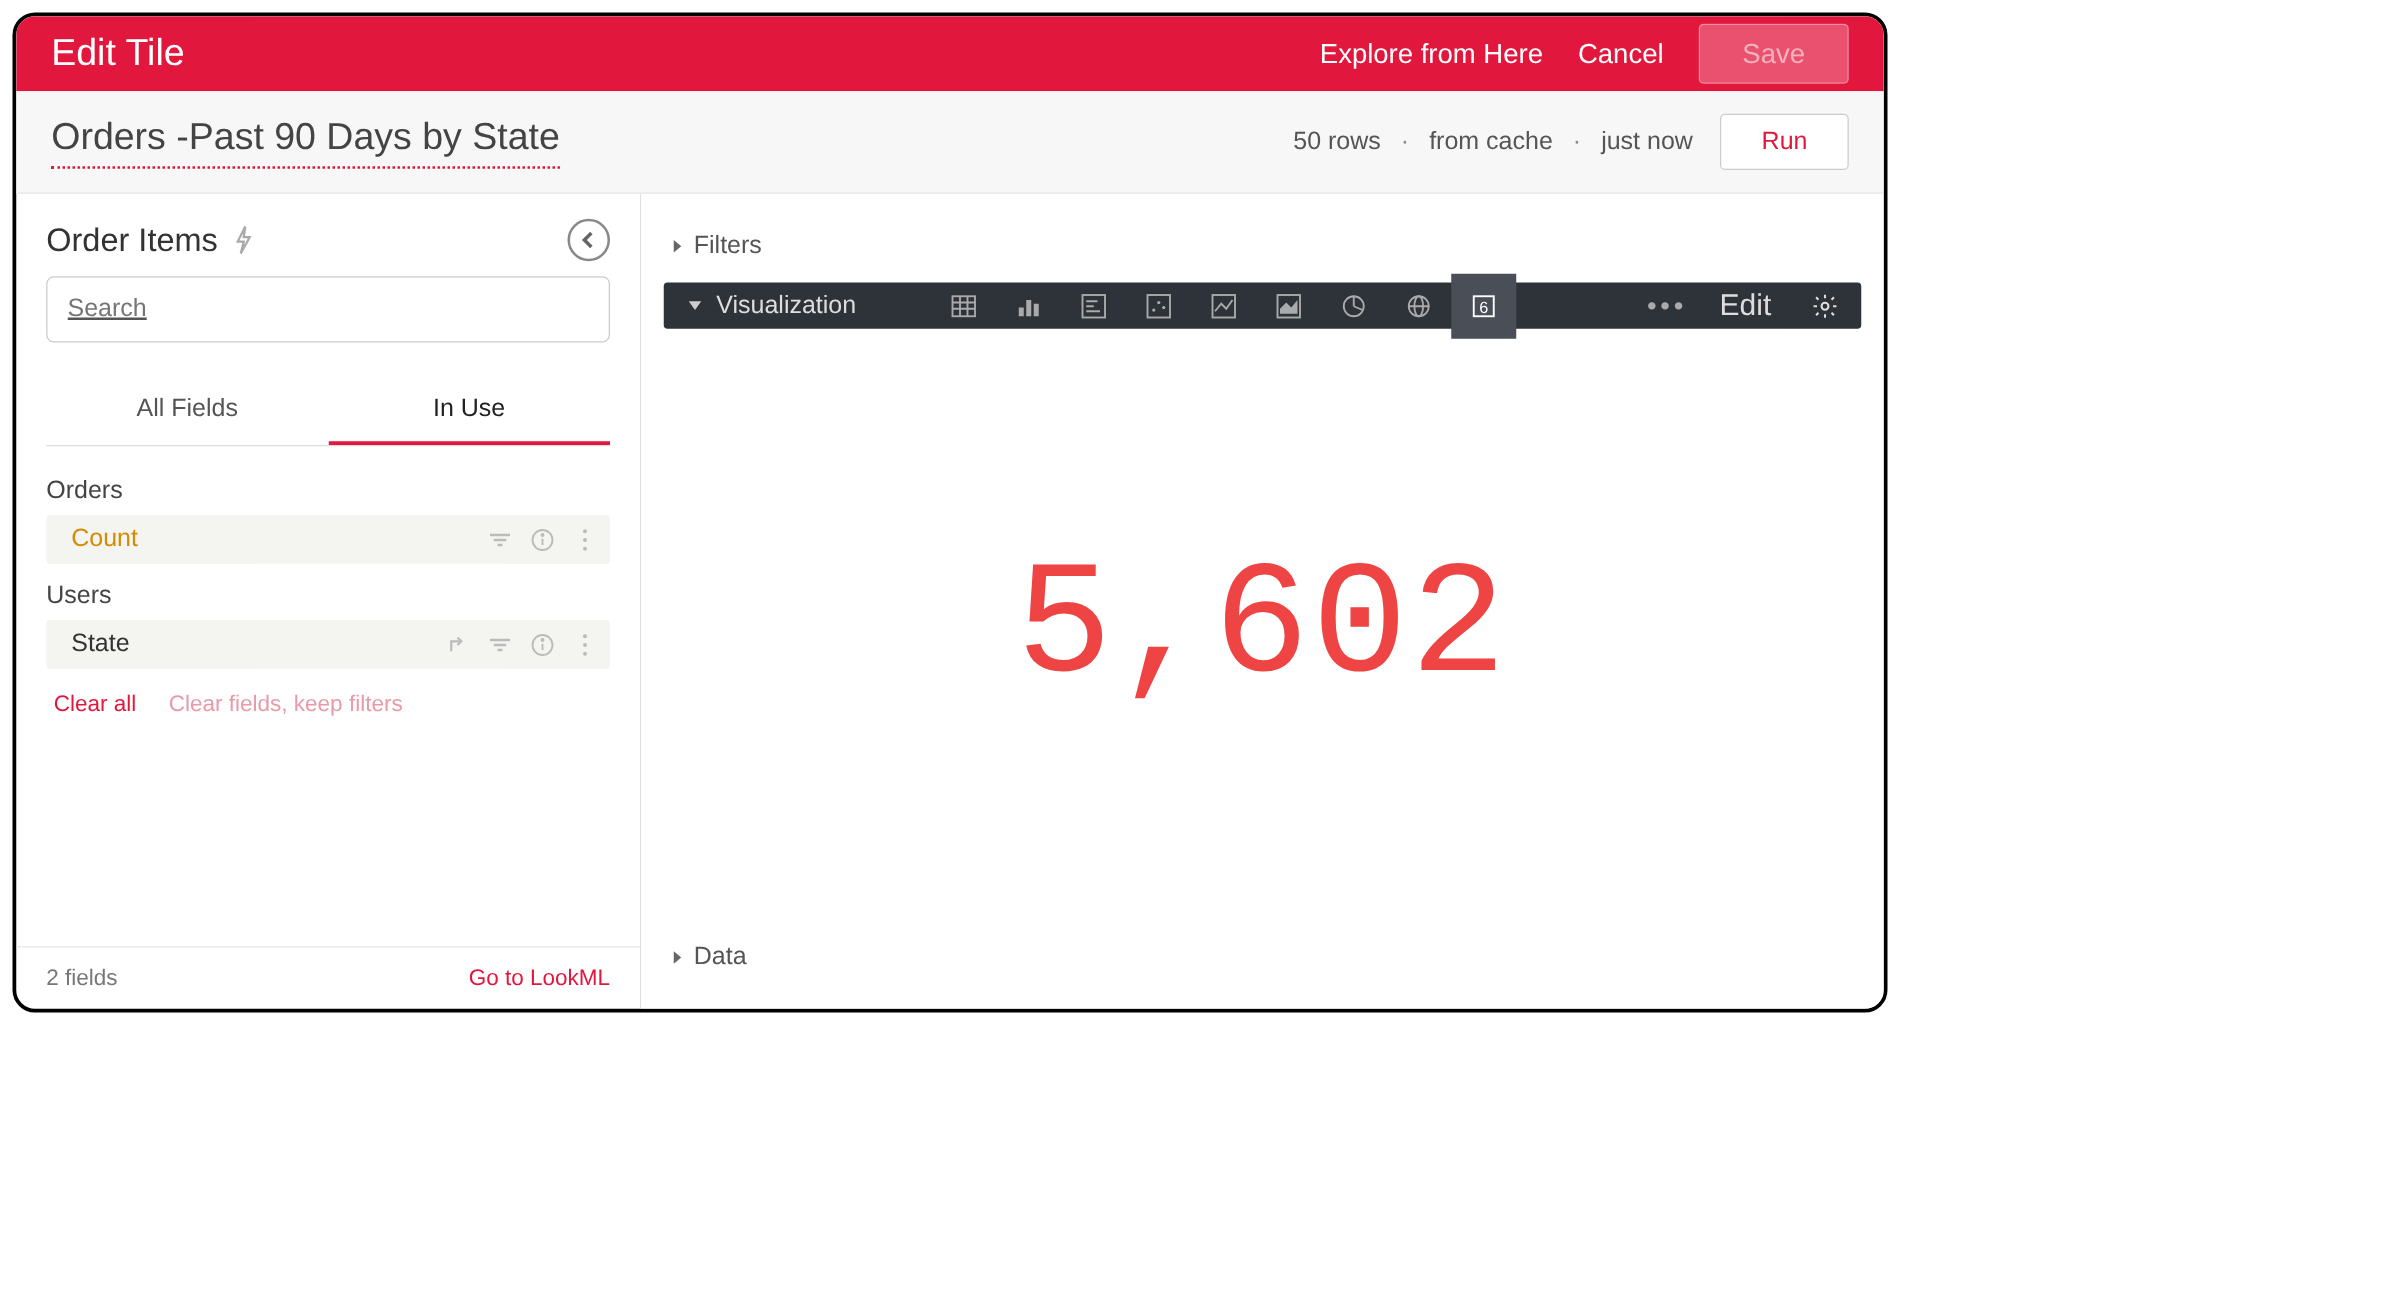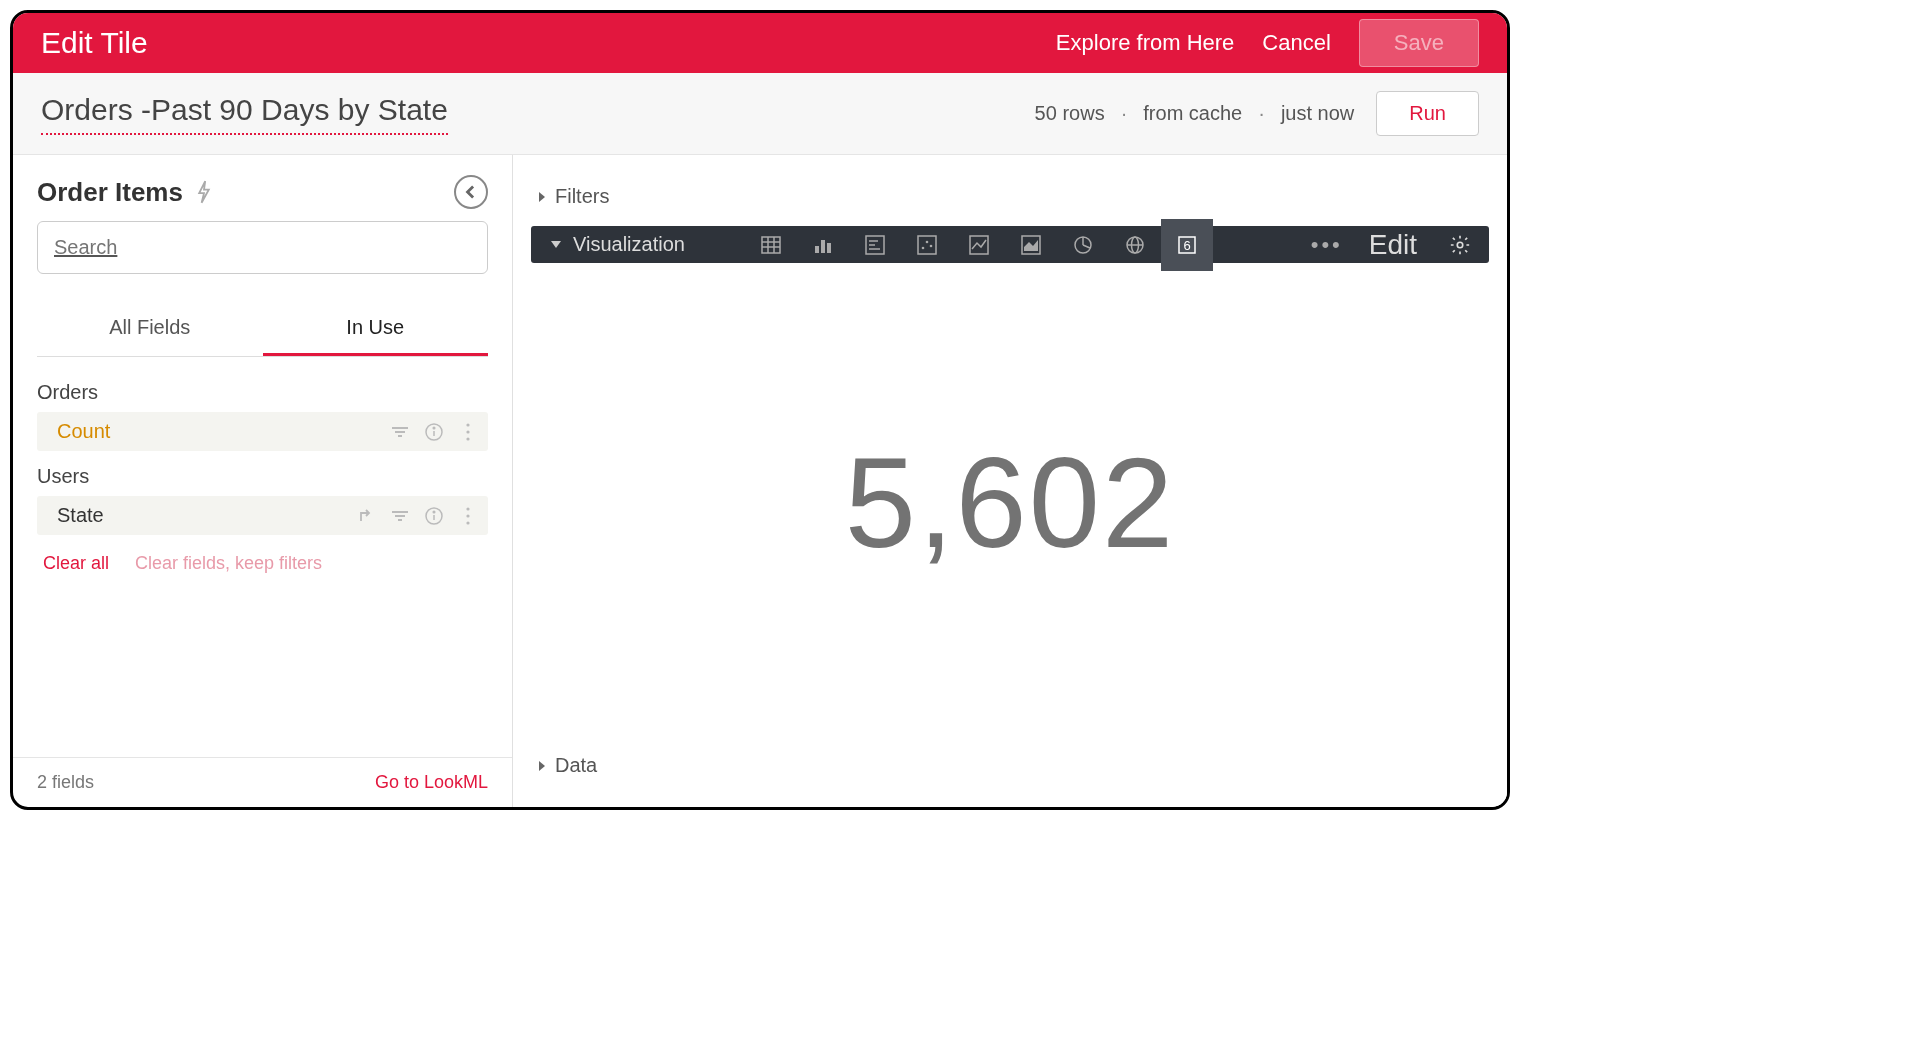--- a/index.html
+++ b/index.html
@@ -15,21 +15,21 @@
   .subheader { display: flex; align-items: center; padding: 18px 28px; border-bottom: 1px solid #e5e5e5; background: #f7f7f7;}
   .tile-title { font-size: 30px; color: #444; border-bottom: 2px dotted #e2173e; padding-bottom: 6px; outline:none; }
   .sub-spacer { flex: 1; }
   .sub-status { color: #555; font-size: 20px; display: flex; align-items: center; gap: 16px; margin-right: 22px;}
   .dot { color: #888; }
   .run-btn { background: #fff; border: 1px solid #ccc; color: #e2173e; font-size: 20px; padding: 10px 32px; border-radius: 4px; cursor: pointer; }
   
   .main { flex: 1; display: flex; overflow: hidden; }
   
   .sidebar { width: 500px; border-right: 1px solid #e0e0e0; display: flex; flex-direction: column; }
-  .sidebar-head { display: flex; align-items: center; padding: 20px 24px 12px; gap: 12px; font-weight: bold; }
+  .sidebar-head { display: flex; align-items: center; padding: 20px 24px 12px; gap: 12px; }
   .explore-name { font-size: 26px; color: #333; }
   .bolt-icon { color: #aaa; font-size: 22px; }
   .collapse-btn { margin-left: auto; width: 34px; height: 34px; border: 2px solid #888; border-radius: 50%; display:flex; align-items:center; justify-content:center; cursor:pointer; color:#666;}
   
   .search-wrap { padding: 0 24px 10px; }
   .search-input { width: 100%; padding: 14px 16px; font-size: 20px; border: 1px solid #ccc; border-radius: 6px; color:#555;text-decoration:underline; }
   
   .field-tabs { display: flex; margin: 18px 24px 0; border-bottom: 1px solid #ddd; }
   .field-tab { flex: 1; text-align: center; padding: 14px 0; font-size: 20px; color: #555; cursor: pointer; }
   .field-tab.active { color: #222; border-bottom: 3px solid #e2173e; font-weight: 500;}
@@ -58,25 +58,25 @@
   .vis-bar { background: #2e333a; color:#ccc; display:flex; align-items:center; margin: 6px 18px 0; border-radius:3px; height:37px; }
   .vis-title-wrap { display:flex; align-items:center; gap:12px; padding:0 20px; cursor:pointer;}
   .vis-caret { display:inline-block; width:0;height:0; border-left:5px solid transparent; border-right:5px solid transparent; border-top:7px solid #ccc;}
   .vis-title { font-size:20px; color:#ddd; }
   .vis-types { display:flex; margin-left: 40px; }
   .vis-type { width:52px; height:52px; display:flex; align-items:center; justify-content:center; cursor:pointer; color:#aaa; }
   .vis-type.active { background:#4a4f57; color:#fff; }
   .vis-type svg { width:22px; height:22px; }
   .vis-bar-spacer{flex:1;}
   .vis-more { width:56px; display:flex; align-items:center; justify-content:center; color:#aaa; letter-spacing:3px; font-size:22px; cursor:pointer;}
-  .vis-edit { padding: 0 14px; font-size:28px; color:#ddd; cursor:pointer;}
+  .vis-edit { padding: 0 14px; font-size:24px; color:#ddd; cursor:pointer;}
   .vis-gear { padding: 0 18px; color:#ddd; cursor:pointer;}
   
   .vis-canvas { flex:1; display:flex; align-items:center; justify-content:center; }
-  .big-number { font-size: 128px; color:#737373; font-weight:400; letter-spacing: 2px;}
+  .big-number { font-size: 128px; color:#ef4444; font-weight:400; letter-spacing: 2px; font-family: Liberation Mono, monospace;}
   
   svg { display:block; }
 </style>
 </head>
 <body>
 
 <div class="frame">
 
   <div class="header-bar">
     <div class="header-title">Edit Tile</div>

